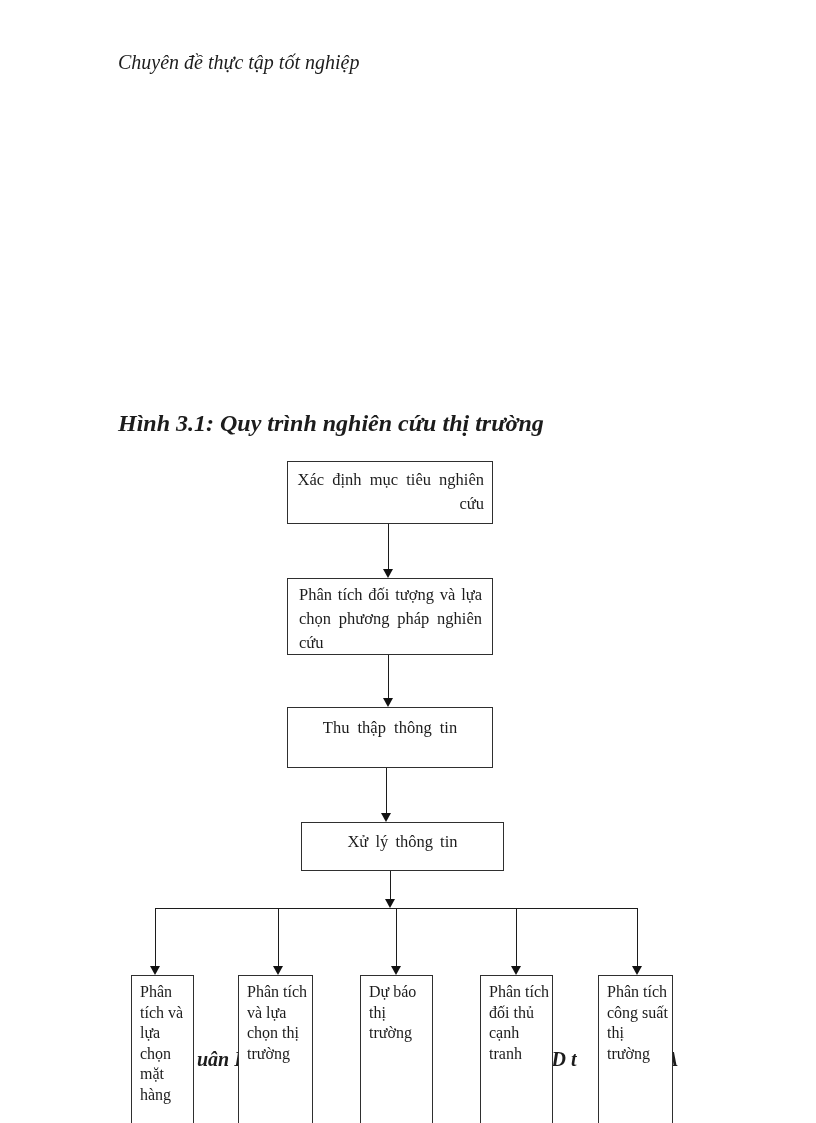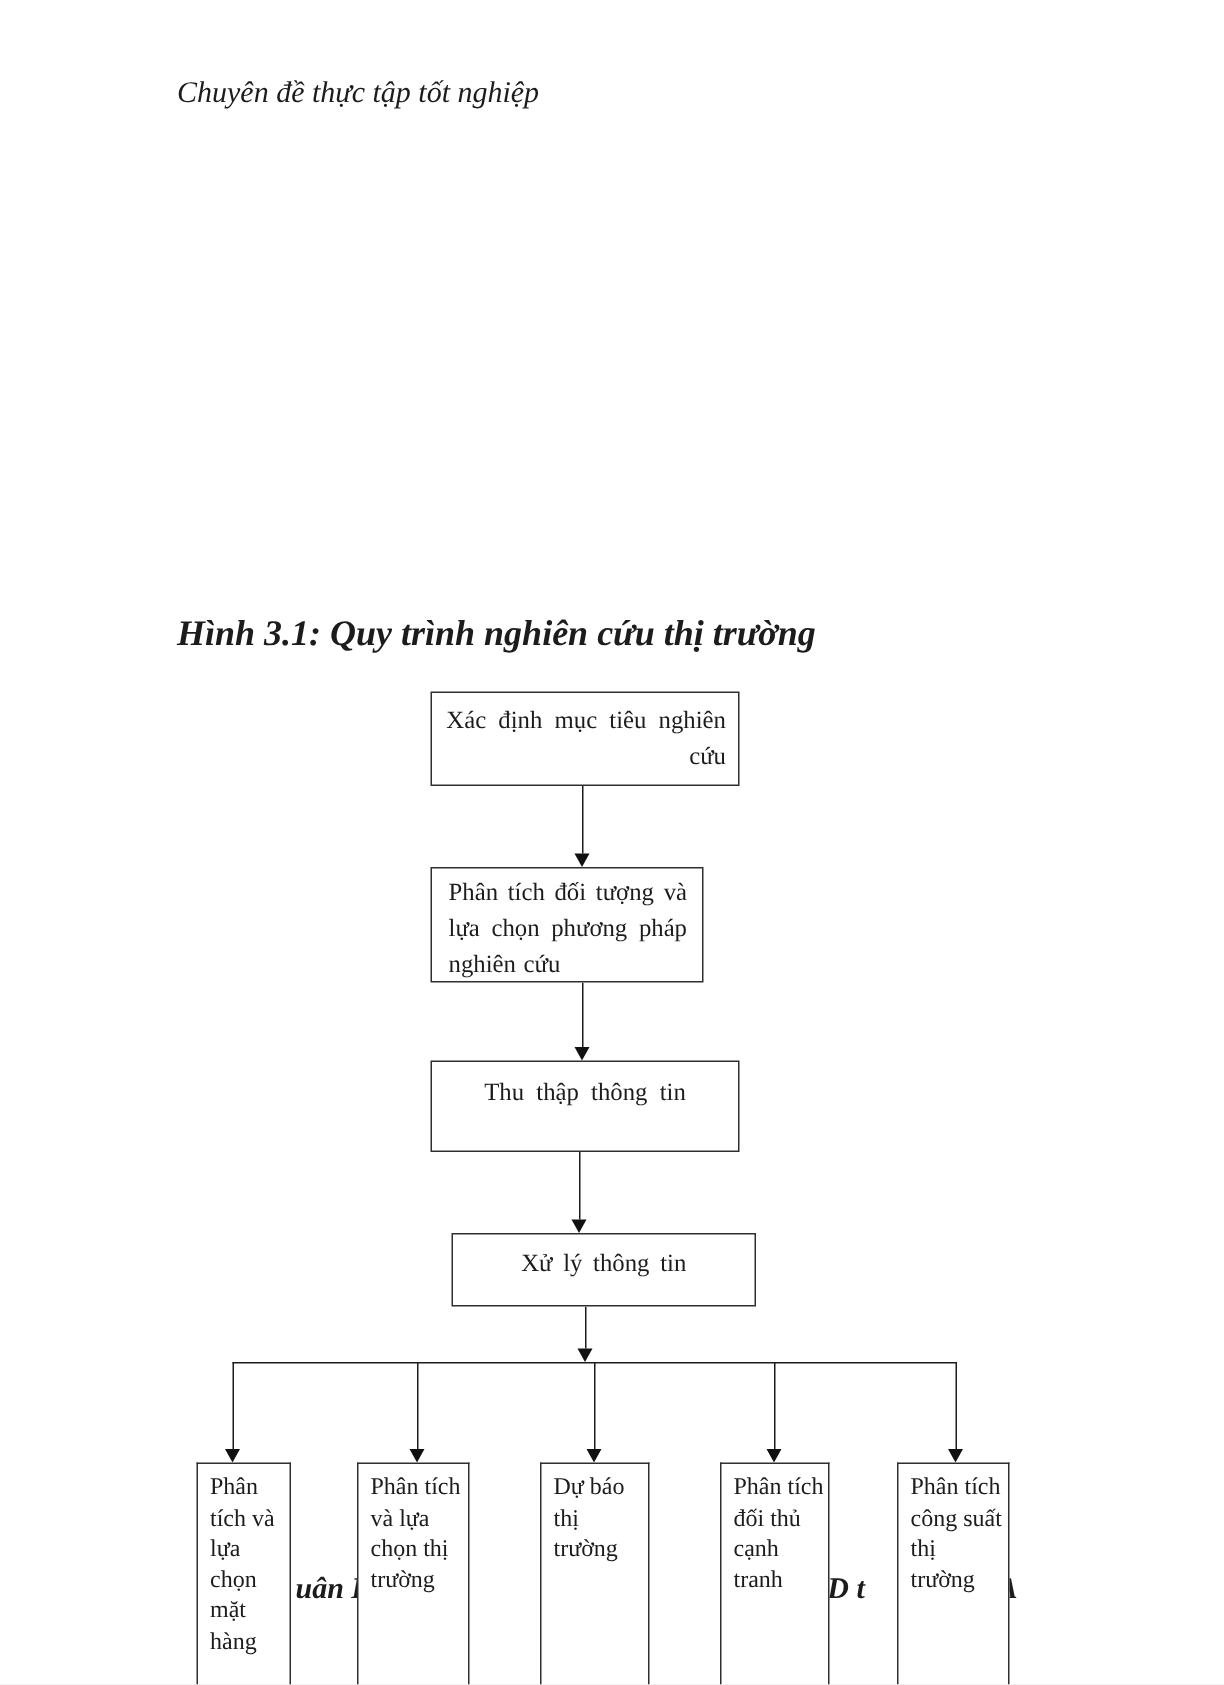--- a/index.html
+++ b/index.html
@@ -15,21 +15,21 @@
   .caption{
     position:absolute;left:118px;top:410px;
     font-size:24px;font-weight:bold;font-style:italic;white-space:nowrap;
   }
   
   .fbox{
     position:absolute;background:#fff;border:1px solid #2f2f2f;
     box-sizing:border-box;font-size:16.5px;line-height:24px;z-index:2;
   }
   .box1{left:287px;top:461px;width:206px;height:63px;text-align:right;padding:6px 8px 0 8px;word-spacing:4px;}
-  .box2{left:287px;top:578px;width:182px;height:77px;text-align:justify;padding:4px 10px 0 11px;word-spacing:1px;}
+  .box2{left:287px;top:578px;width:206px;height:77px;text-align:justify;padding:4px 10px 0 11px;word-spacing:1px;}
   .box3{left:287px;top:707px;width:206px;height:61px;text-align:center;padding-top:8px;word-spacing:4px;}
   .box4{left:301px;top:822px;width:203px;height:49px;text-align:center;padding-top:7px;word-spacing:3px;}
   
   .bbox{
     position:absolute;top:975px;height:170px;background:#fff;
     border:1px solid #2f2f2f;border-bottom:none;box-sizing:border-box;
     font-size:16px;line-height:20.5px;padding:6px 3px 0 8px;z-index:2;
   }
   .bbox-a{left:131px;width:63px}
   .bbox-b{left:238px;width:75px}

